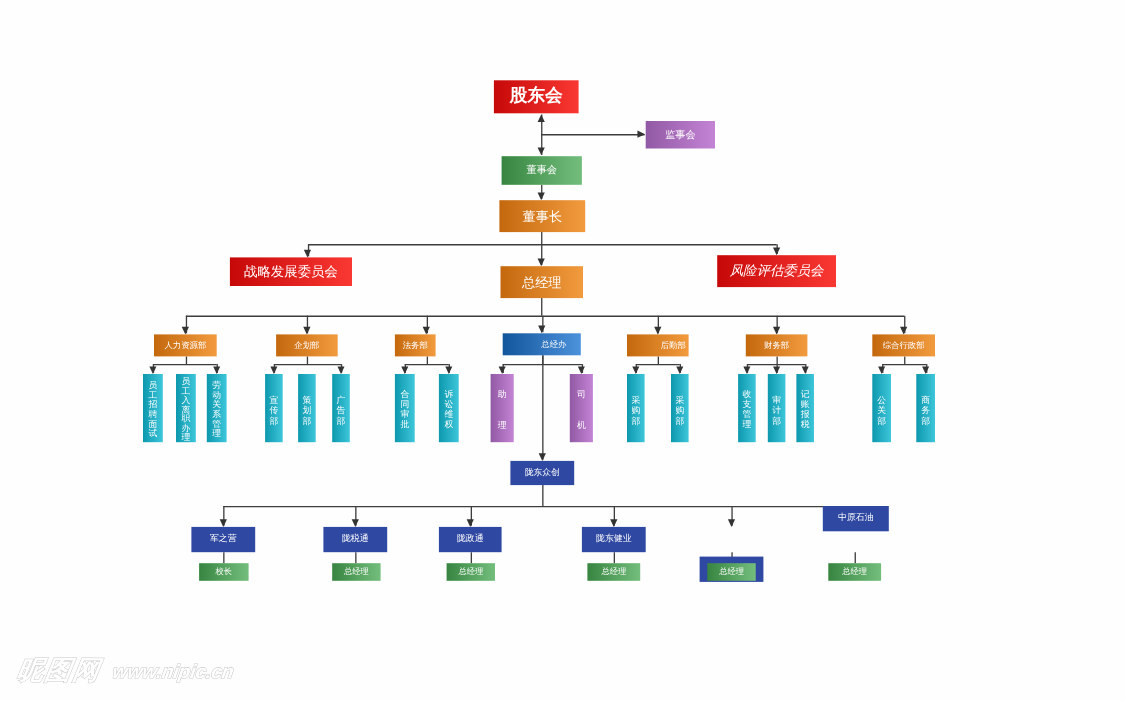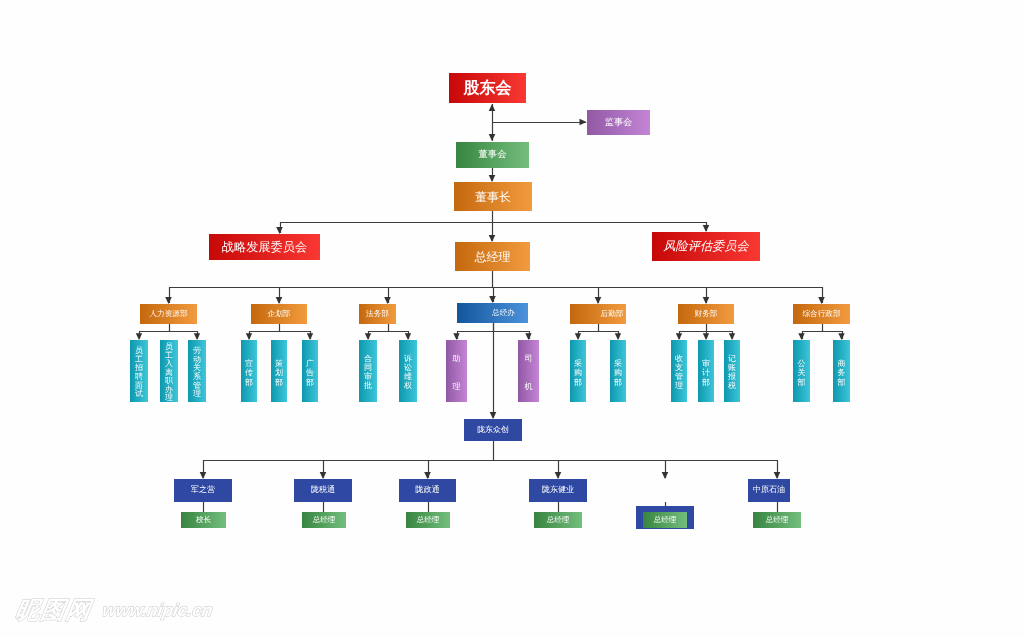--- a/index.html
+++ b/index.html
@@ -321,21 +321,21 @@
       </div>
       <div class="node" style="left: 399px; top: 479px; width: 57px; height: 23px; font-size: 8.1px; background: linear-gradient(90deg, rgb(47, 72, 162) 0%, rgb(47, 72, 162) 100%);">
         <span>陇政通</span>
       </div>
       <div class="node" style="left: 529px; top: 479px; width: 58px; height: 23px; font-size: 8.1px; background: linear-gradient(90deg, rgb(47, 72, 162) 0%, rgb(47, 72, 162) 100%);">
         <span>陇东健业</span>
       </div>
       <div class="node" style="left: 636px; top: 506px; width: 58px; height: 23px; font-size: 8.1px; background: linear-gradient(90deg, rgb(47, 72, 162) 0%, rgb(47, 72, 162) 100%);">
         <span>中洲健业</span>
       </div>
-      <div class="node" style="left: 748px; top: 479px; width: 42px; height: 23px; font-size: 8.1px; background: linear-gradient(90deg, rgb(47, 72, 162) 0%, rgb(47, 72, 162) 100%); text-align: center;">
+      <div class="node" style="left: 748px; top: 460px; width: 60px; height: 23px; font-size: 8.1px; background: linear-gradient(90deg, rgb(47, 72, 162) 0%, rgb(47, 72, 162) 100%); text-align: center;">
         <span>中原石油</span>
       </div>
       <div class="node" style="left: 181px; top: 512px; width: 45px; height: 16px; font-size: 7.5px; background: linear-gradient(90deg, rgb(55, 133, 64) 0%, rgb(116, 190, 125) 100%); text-align: right;">
         <span>校长</span>
       </div>
       <div class="node" style="left: 302px; top: 512px; width: 44px; height: 16px; font-size: 7.5px; background: linear-gradient(90deg, rgb(55, 133, 64) 0%, rgb(116, 190, 125) 100%);">
         <span>总经理</span>
       </div>
       <div class="node" style="left: 406px; top: 512px; width: 44px; height: 16px; font-size: 7.5px; background: linear-gradient(90deg, rgb(55, 133, 64) 0%, rgb(116, 190, 125) 100%);">
         <span>总经理</span>

